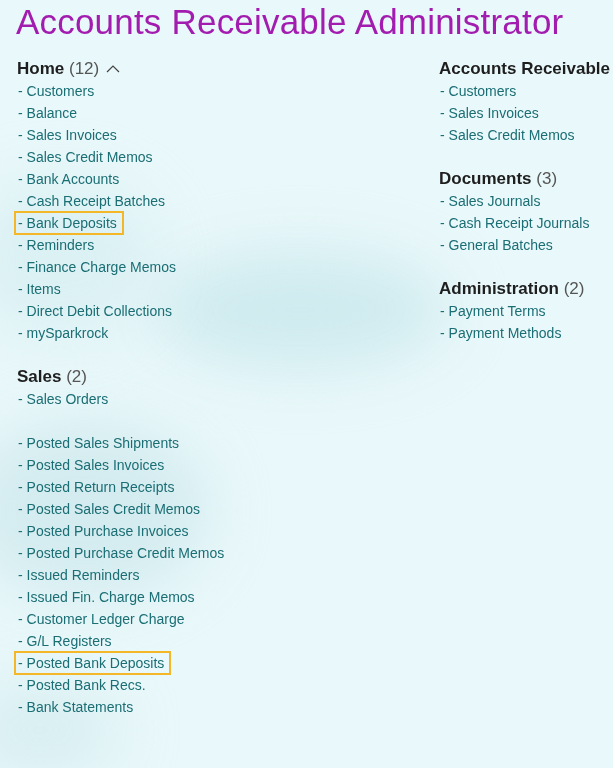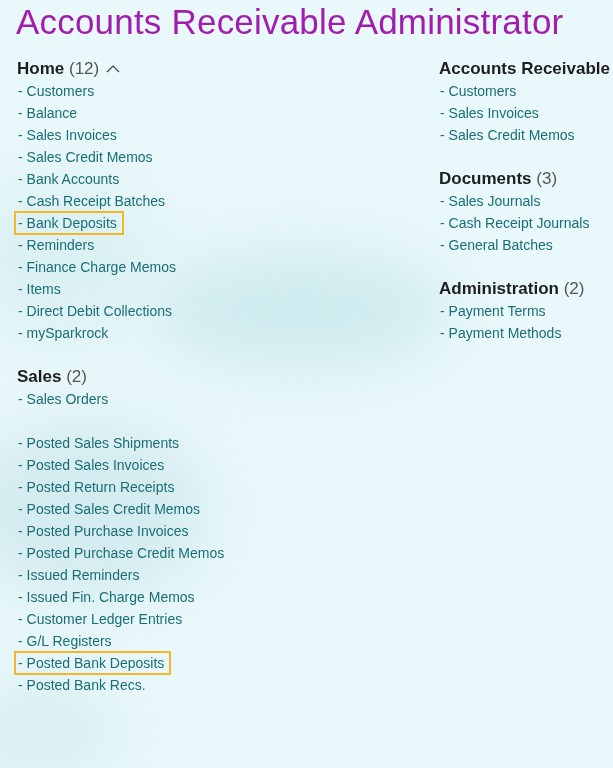--- a/index.html
+++ b/index.html
@@ -75,24 +75,25 @@
 
   <div class="group">
     <a class="item">- Posted Sales Shipments</a>
     <a class="item">- Posted Sales Invoices</a>
     <a class="item">- Posted Return Receipts</a>
     <a class="item">- Posted Sales Credit Memos</a>
     <a class="item">- Posted Purchase Invoices</a>
     <a class="item">- Posted Purchase Credit Memos</a>
     <a class="item">- Issued Reminders</a>
     <a class="item">- Issued Fin. Charge Memos</a>
-    <a class="item">- Customer Ledger Entries</a>
+    <a class="item">- Customer Ledger Charge</a>
     <a class="item">- G/L Registers</a>
     <a class="item highlighted">- Posted Bank Deposits</a>
     <a class="item">- Posted Bank Recs.</a>
+    <a class="item">- Bank Statements</a>
   </div>
 </div>
 
 <div class="col col-right">
   <div class="group">
     <div class="group-header">
       <span class="name">Accounts Receivable</span>
       <span class="count">(3)</span>
     </div>
     <a class="item">- Customers</a>

